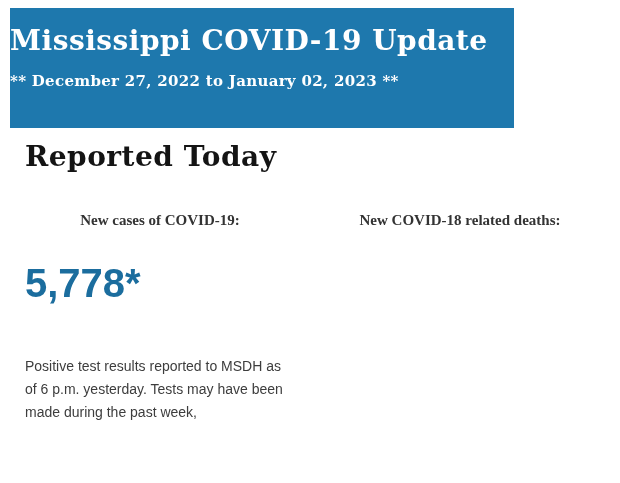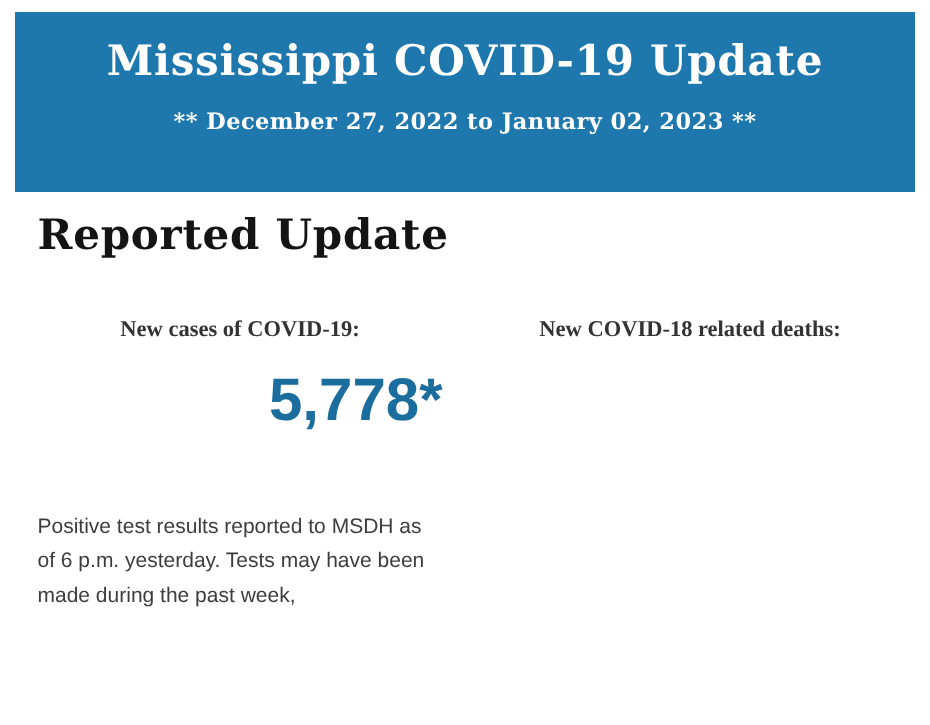--- a/index.html
+++ b/index.html
@@ -6,22 +6,21 @@
   body {
     width: 620px; height: 483px;
     background: #ffffff;
     font-family: "Liberation Sans", sans-serif;
     overflow: hidden;
     position: relative;
   }
   .banner {
     position: absolute;
     left: 10px; top: 8px;
-    width: 600px; height: 120px;
-    text-align: center;
+    width: 504px; height: 120px;
     box-sizing: border-box;
   }
   .banner-title {
     font-family: "DejaVu Serif", "Liberation Serif", serif;
     font-weight: bold;
     font-size: 28px;
     padding-top: 16px;
     letter-spacing: 0.5px;
   }
   .banner-date {
@@ -50,43 +49,43 @@
     column-gap: 30px;
   }
   .stat-label {
     text-align: center;
     font-weight: bold;
     font-size: 15px;
     color: #333333;
     font-family: Liberation Serif, serif;
   }
   .stat-value {
-    text-align: right;
+    text-align: left;
     font-weight: bold;
     font-size: 40px;
-    margin-top: 16px;
+    margin-top: 32px;
     line-height: 1.1;
   }
   .stat-desc {
     margin-top: 50px;
     font-size: 14px;
     line-height: 23px;
     color: #3d3d3d;
     text-align: left;
   }
 </style>
 </head>
 <body>
 
 <div class="banner" style="color: rgb(255, 255, 255); background-color: rgb(30, 120, 173);">
   <div class="banner-title">Mississippi COVID-19 Update</div>
   <div class="banner-date">** December 27, 2022 to January 02, 2023 **</div>
 </div>
 
-<h1 class="section-heading">Reported Update</h1>
+<h1 class="section-heading">Reported Today</h1>
 
 <div class="stats-grid">
   <div class="stat-col">
     <div class="stat-label">New cases of COVID-19:</div>
     <div class="stat-value" style="color: rgb(27, 109, 158);">5,778*</div>
     <div class="stat-desc">Positive test results reported to MSDH as of 6 p.m. yesterday. Tests may have been made during the past week,</div>
   </div>
   <div class="stat-col">
     <div class="stat-label">New COVID-18 related deaths:</div>
   </div>

